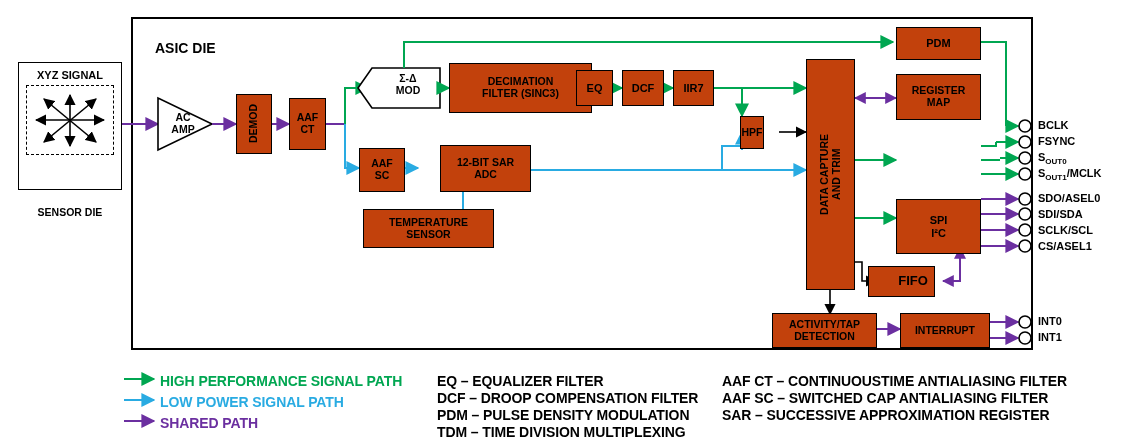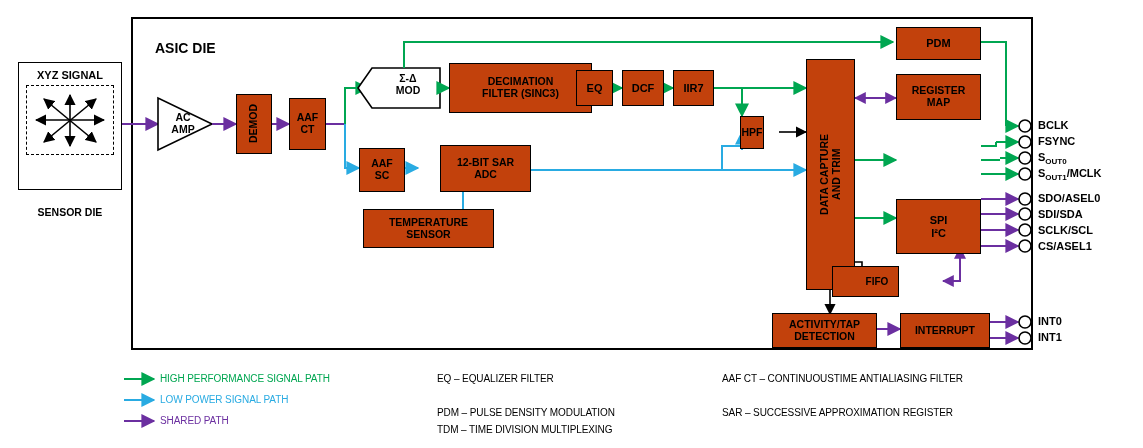--- a/index.html
+++ b/index.html
@@ -72,22 +72,22 @@
   svg {
     position: absolute;
     left: 0;
     top: 0;
     width: 1143px;
     height: 448px;
     overflow: visible;
   }
   .legend-text {
     position: absolute;
-    font-size: 10px;
-    font-weight: normal;
+    font-size: 14px;
+    font-weight: bold;
     letter-spacing: -0.1px;
   }
   .pin-label {
     position: absolute;
     font-size: 11px;
     font-weight: bold;
     color: #000;
     white-space: nowrap;
   }
   .sub {
@@ -289,21 +289,21 @@
 
   <div class="box" style="left:896px; top:74px; width:85px; height:46px; font-size:10.5px;">
     <span>REGISTER<br>MAP</span>
   </div>
 
 
   <div class="box" style="left:896px; top:199px; width:85px; height:55px; font-size:11px;">
     <span>SPI<br>I²C</span>
   </div>
 
-  <div class="box" style="left:832px; top:266px; width:67px; height:31px; font-size:10px;padding-left:23px;">
+  <div class="box" style="left:868px; top:266px; width:67px; height:31px; font-size:13px;padding-left:23px;">
     <span>FIFO</span>
   </div>
 
   <div class="box" style="left:772px; top:313px; width:105px; height:35px; font-size:10.5px;">
     <span>ACTIVITY/TAP<br>DETECTION</span>
   </div>
 
   <div class="box" style="left:900px; top:313px; width:90px; height:35px; font-size:10.5px;">
     <span>INTERRUPT</span>
   </div>
@@ -317,19 +317,21 @@
   <div class="pin-label" style="left:1038px; top:224px;">SCLK/SCL</div>
   <div class="pin-label" style="left:1038px; top:240px;">CS/ASEL1</div>
   <div class="pin-label" style="left:1038px; top:315px;">INT0</div>
   <div class="pin-label" style="left:1038px; top:331px;">INT1</div>
 
   <div class="legend-text" style="left:160px; top:373px; color:#00a651;">HIGH PERFORMANCE SIGNAL PATH</div>
   <div class="legend-text" style="left:160px; top:394px; color:#29abe2;">LOW POWER SIGNAL PATH</div>
   <div class="legend-text" style="left:160px; top:415px; color:#6b2fa0;">SHARED PATH</div>
 
   <div class="legend-text" style="left:437px; top:373px; color:#000;text-align:center;">EQ – EQUALIZER FILTER</div>
+  <div class="legend-text" style="left:437px; top:390px; color:#000;">DCF – DROOP COMPENSATION FILTER</div>
   <div class="legend-text" style="left:437px; top:407px; color:#000;">PDM – PULSE DENSITY MODULATION</div>
   <div class="legend-text" style="left:722px; top:373px; color:#000;">AAF CT – CONTINUOUSTIME ANTIALIASING FILTER</div>
 
   <div class="legend-text" style="left:437px; top:424px; color:#000;">TDM – TIME DIVISION MULTIPLEXING</div>
+  <div class="legend-text" style="left:722px; top:390px; color:#000;">AAF SC – SWITCHED CAP ANTIALIASING FILTER</div>
   <div class="legend-text" style="left:722px; top:407px; color:#000;">SAR – SUCCESSIVE APPROXIMATION REGISTER</div>
 
 </div>
 
 </body></html>

